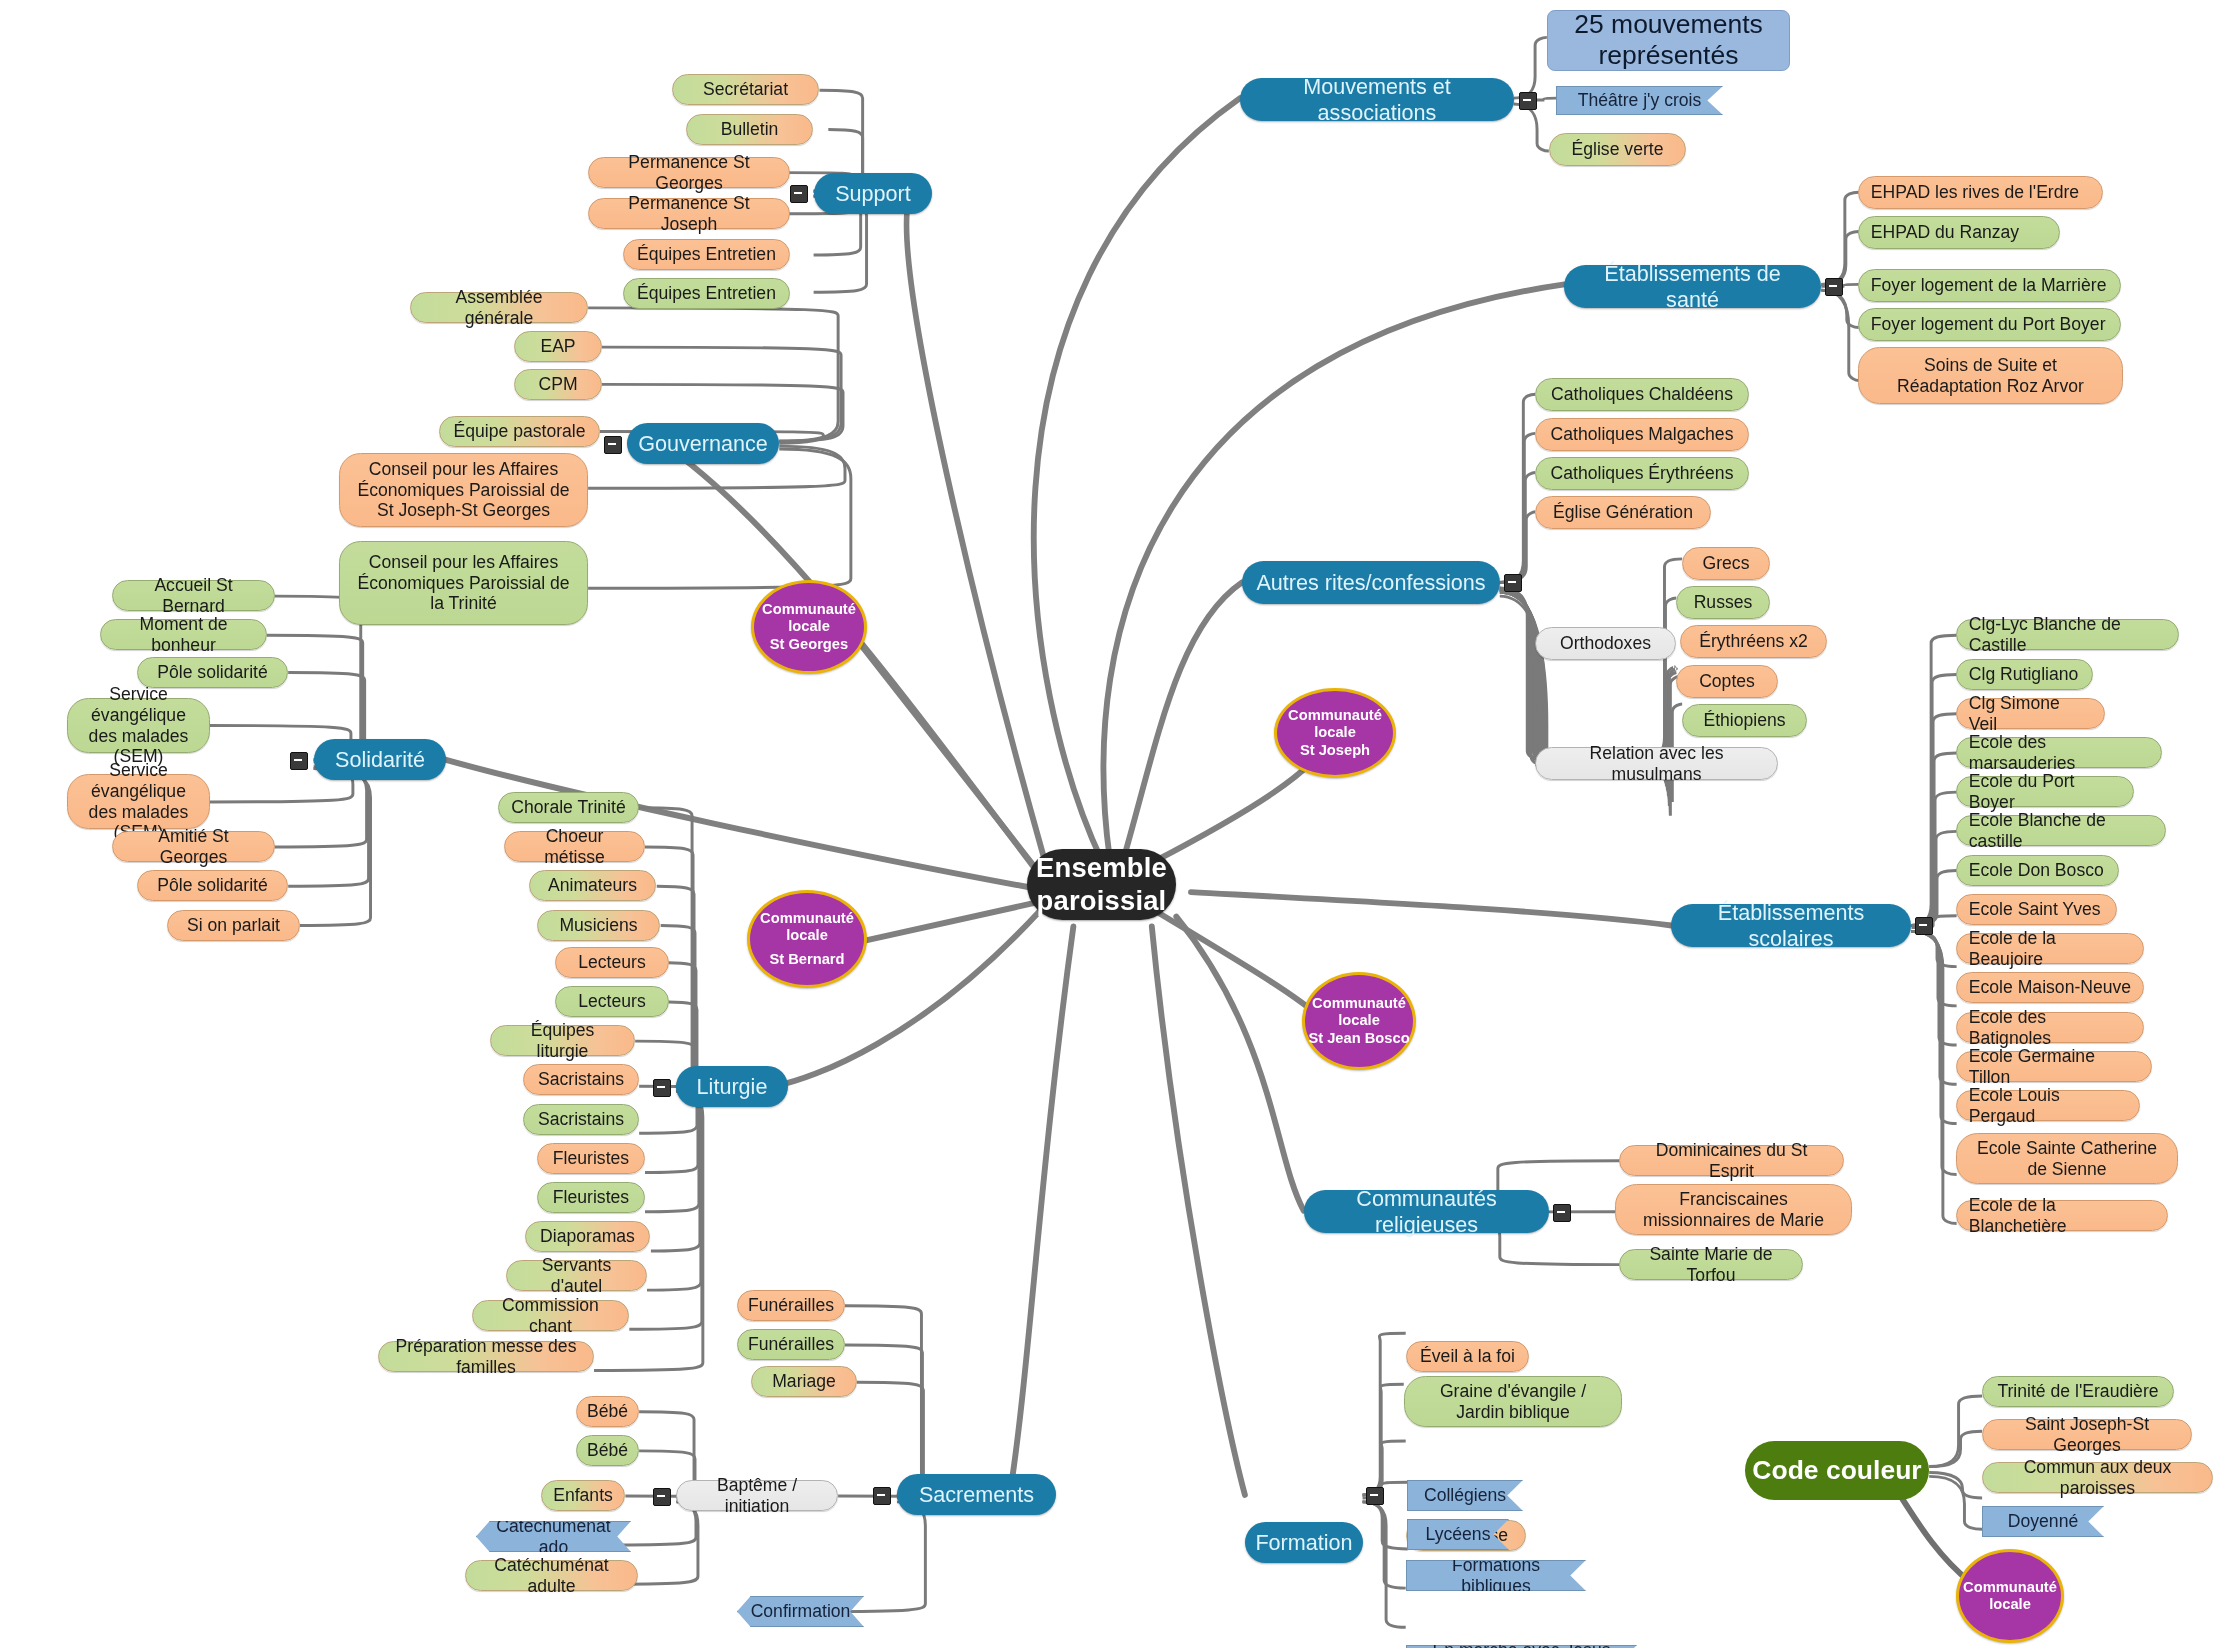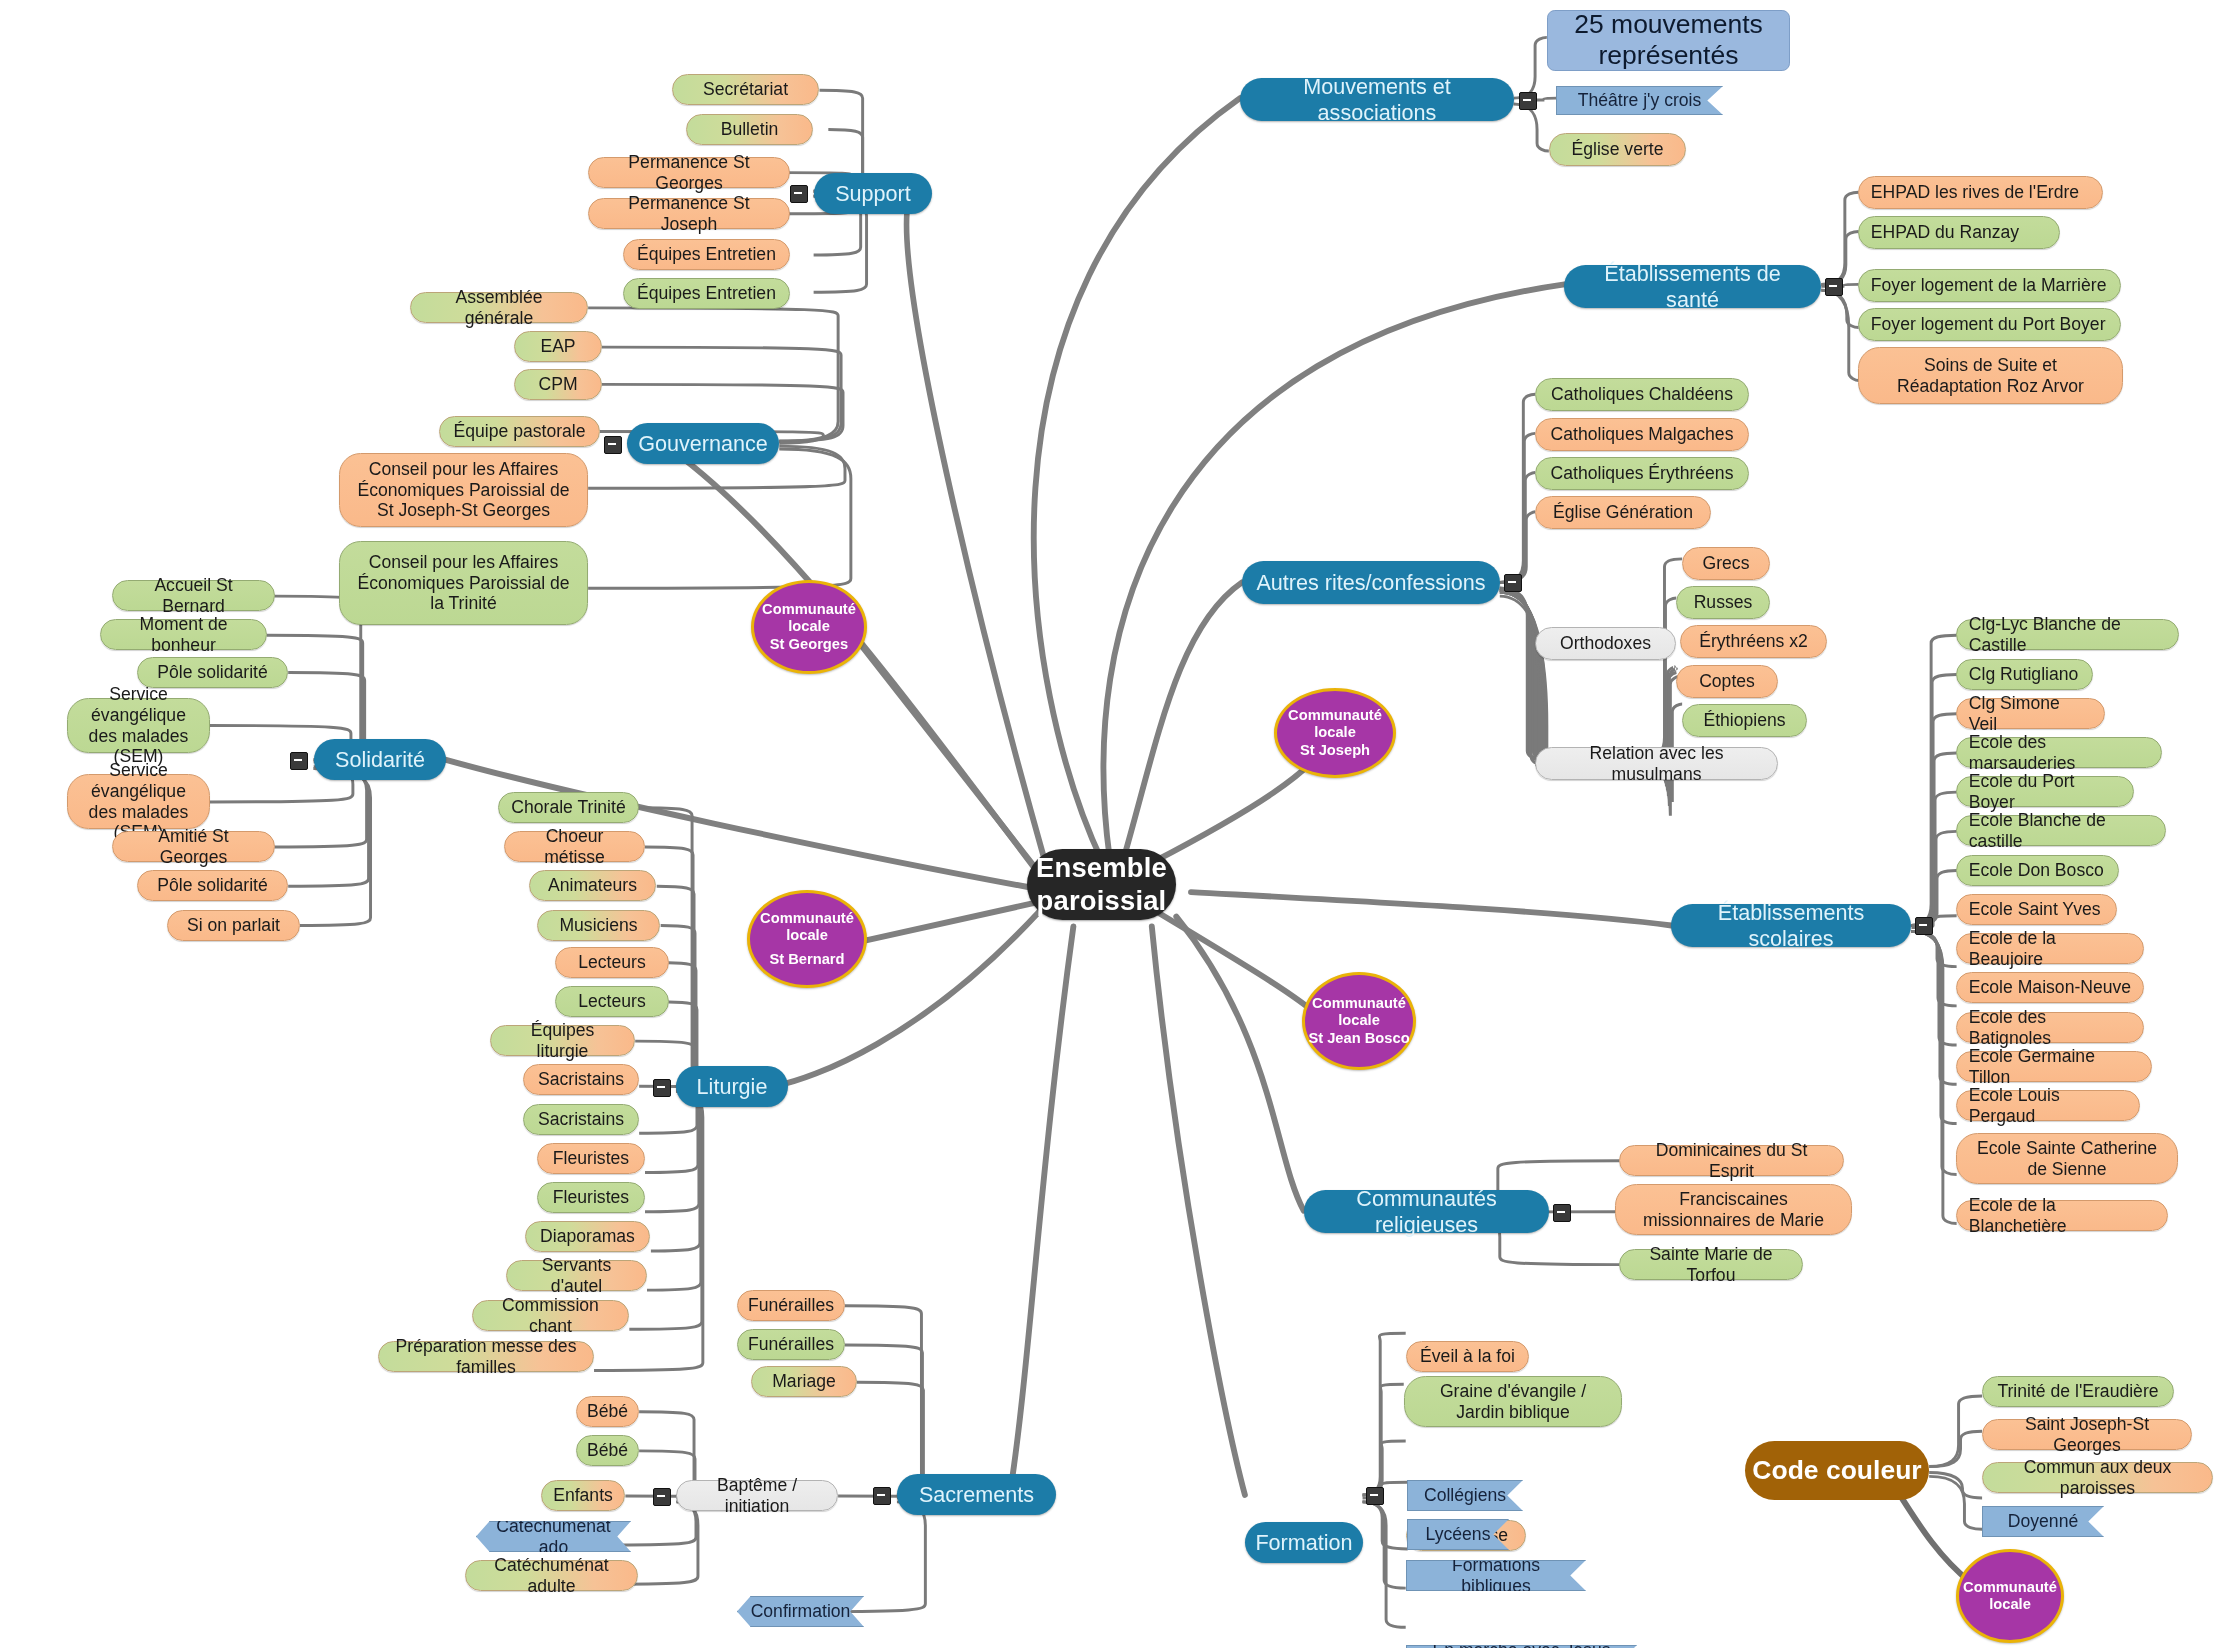--- a/index.html
+++ b/index.html
@@ -50,21 +50,21 @@
     background:#9ab8de;border:1px solid #7e9ec7;color:#0d1a2e;font-size:26.5px;
     border-radius:7.8px;padding:0 15.7px;
   }
   
   .circle{
     background:#a636a6;border:3px solid #eab308;border-radius:50%;
     color:#ffffff;font-weight:bold;font-size:14.7px;flex-direction:column;
     box-shadow:0 1px 2px rgba(0,0,0,.25);
   }
   .legend-root{
-    background:#a16207;color:#fff;border-radius:33px;font-weight:bold;font-size:26.5px;
+    background:#4d7c0f;color:#fff;border-radius:33px;font-weight:bold;font-size:26.5px;
   }
   .txt-left{justify-content:flex-start;text-align:left;}
   .collapse{
     position:absolute;width:15.7px;height:15.7px;background:#3a3a3a;border:1px solid #111;
     border-radius:2px;
   }
   .collapse::after{
     content:"";position:absolute;left:2.9px;top:5.9px;width:7.8px;height:2px;background:#fff;
   }
 </style>

